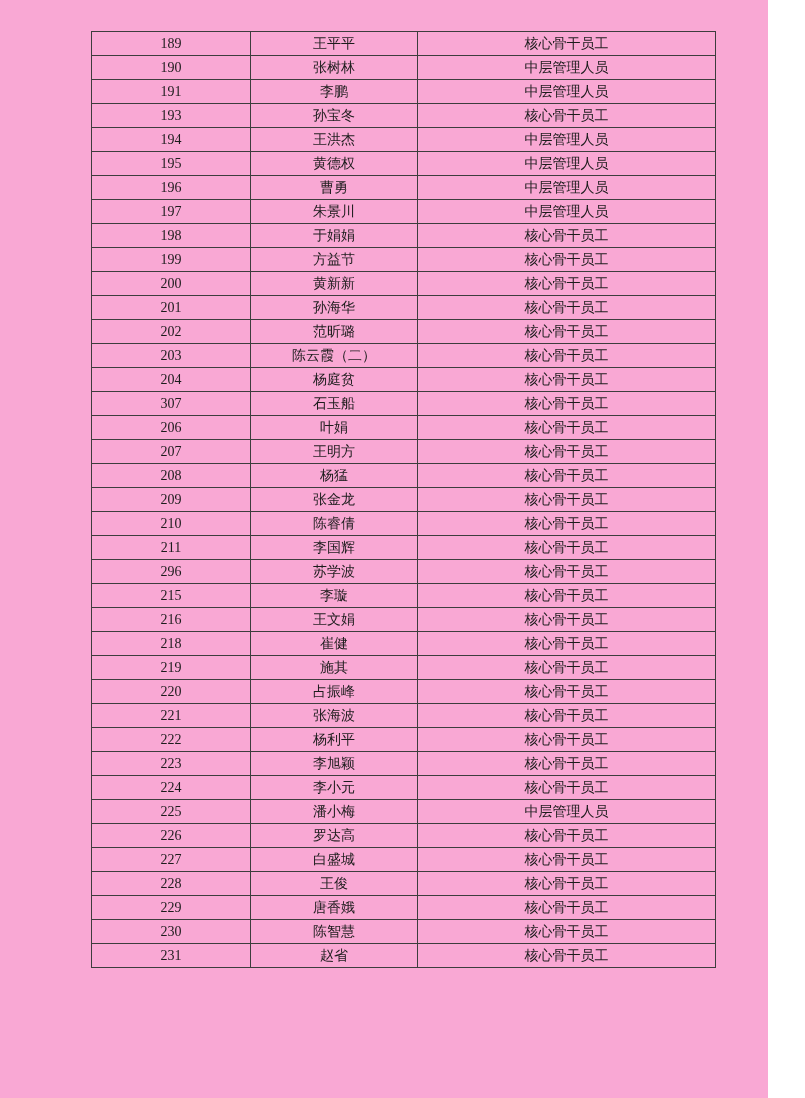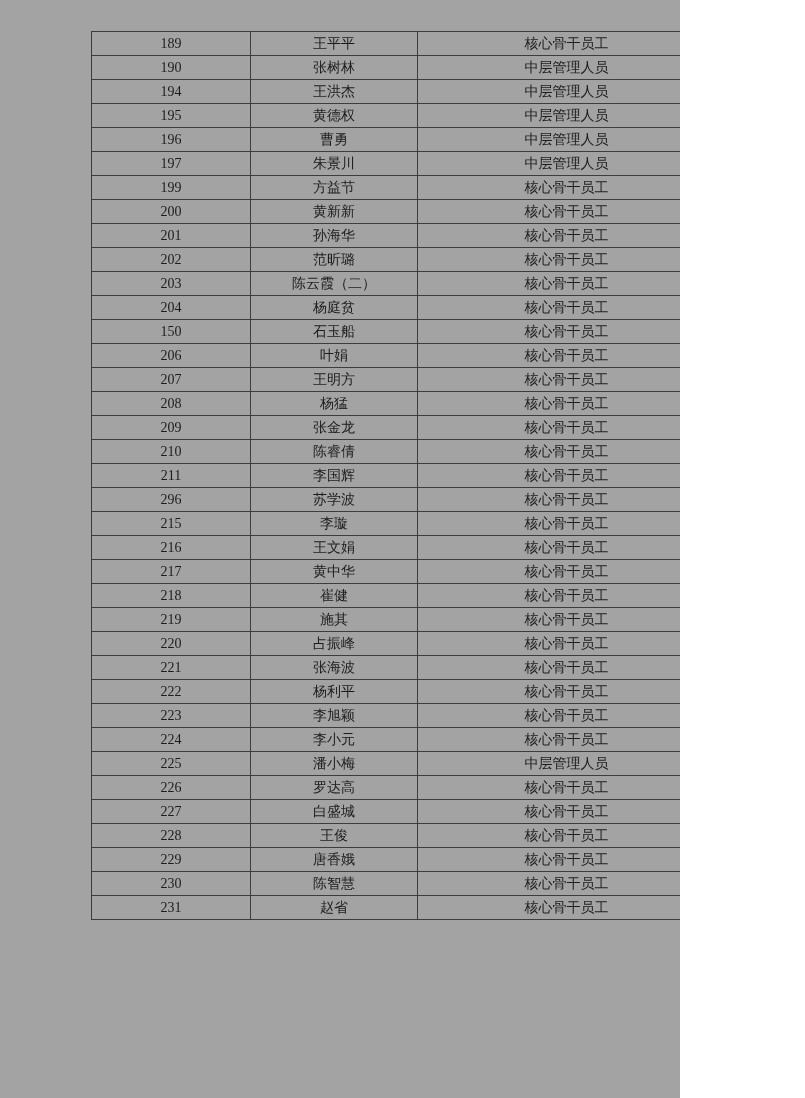--- a/index.html
+++ b/index.html
@@ -2,23 +2,23 @@
 <html><head>
 <meta charset="utf-8">
 <style>
   html, body {
     margin: 0;
     padding: 0;
     background: #ffffff;
   }
   .page {
     position: relative;
-    width: 680px;
+    width: 768px;
     height: 1098px;
-    background: #a3a3a3;
+    background: #f9a8d4;
     overflow: hidden;
   }
   table.roster {
     position: absolute;
     left: 91px;
     top: 31px;
     width: 624px;
     border-collapse: collapse;
     table-layout: fixed;
   }
@@ -54,40 +54,55 @@
           <td>189</td>
           <td>王平平</td>
           <td>核心骨干员工</td>
         </tr>
         <tr>
           <td>190</td>
           <td>张树林</td>
           <td>中层管理人员</td>
         </tr>
         <tr>
+          <td>191</td>
+          <td>李鹏</td>
+          <td>中层管理人员</td>
+        </tr>
+        <tr>
+          <td>193</td>
+          <td>孙宝冬</td>
+          <td>核心骨干员工</td>
+        </tr>
+        <tr>
           <td>194</td>
           <td>王洪杰</td>
           <td>中层管理人员</td>
         </tr>
         <tr>
           <td>195</td>
           <td>黄德权</td>
           <td>中层管理人员</td>
         </tr>
         <tr>
           <td>196</td>
           <td>曹勇</td>
           <td>中层管理人员</td>
         </tr>
         <tr>
           <td>197</td>
           <td>朱景川</td>
           <td>中层管理人员</td>
         </tr>
         <tr>
+          <td>198</td>
+          <td>于娟娟</td>
+          <td>核心骨干员工</td>
+        </tr>
+        <tr>
           <td>199</td>
           <td>方益节</td>
           <td>核心骨干员工</td>
         </tr>
         <tr>
           <td>200</td>
           <td>黄新新</td>
           <td>核心骨干员工</td>
         </tr>
         <tr>
@@ -104,21 +119,21 @@
           <td>203</td>
           <td>陈云霞（二）</td>
           <td>核心骨干员工</td>
         </tr>
         <tr>
           <td>204</td>
           <td>杨庭贫</td>
           <td>核心骨干员工</td>
         </tr>
         <tr>
-          <td>150</td>
+          <td>307</td>
           <td>石玉船</td>
           <td>核心骨干员工</td>
         </tr>
         <tr>
           <td>206</td>
           <td>叶娟</td>
           <td>核心骨干员工</td>
         </tr>
         <tr>
           <td>207</td>
@@ -151,25 +166,20 @@
           <td>核心骨干员工</td>
         </tr>
         <tr>
           <td>215</td>
           <td>李璇</td>
           <td>核心骨干员工</td>
         </tr>
         <tr>
           <td>216</td>
           <td>王文娟</td>
-          <td>核心骨干员工</td>
-        </tr>
-        <tr>
-          <td>217</td>
-          <td>黄中华</td>
           <td>核心骨干员工</td>
         </tr>
         <tr>
           <td>218</td>
           <td>崔健</td>
           <td>核心骨干员工</td>
         </tr>
         <tr>
           <td>219</td>
           <td>施其</td>

